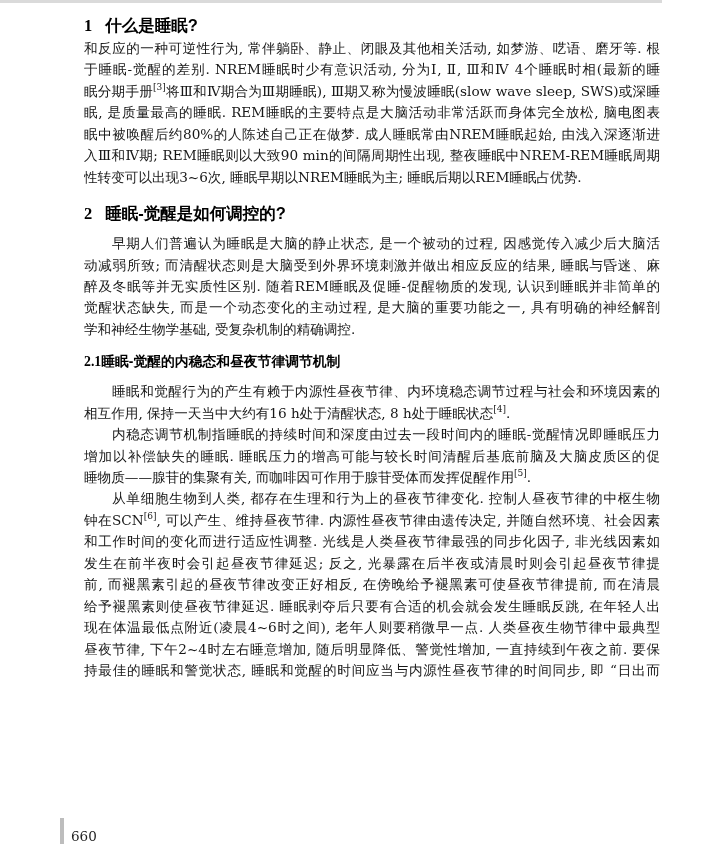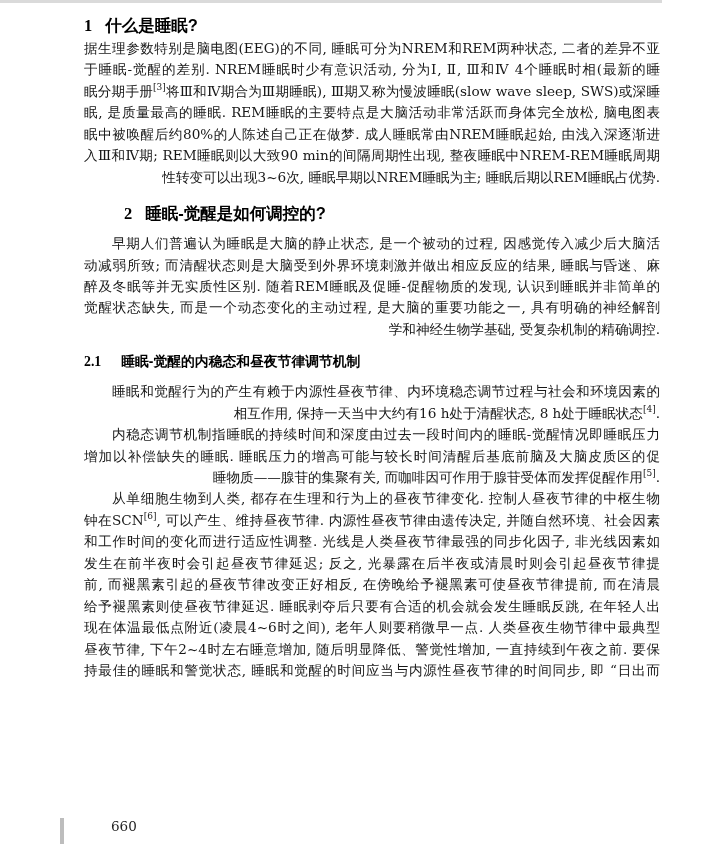--- a/index.html
+++ b/index.html
@@ -21,82 +21,81 @@
     width:576px;
   }
   .sec-heading {
     font-family:"Liberation Sans","DejaVu Sans",sans-serif;
     font-weight:bold;
     font-size:16.5px;
     line-height:22px;
     color:#000;
     margin:14px 0 1px 0;
   }
-  .sec-heading.gap-after { margin-bottom:8px;margin-left:40px; }
+  .sec-heading.gap-after { margin-bottom:8px; }
   .sec-heading .num {
     display:inline-block;
     margin-right:13px;
     font-family:"Liberation Serif","DejaVu Serif",serif;
   }
   .sub-heading {
     font-family:"Liberation Sans","DejaVu Sans",sans-serif;
     font-weight:bold;
     font-size:13.8px;
     line-height:20px;
     color:#000;
     margin:12px 0 9px 0;
   }
   .sub-heading .num {
     display:inline-block;
-    margin-right:20px;
+    margin-right:0;
     font-family:"Liberation Serif","DejaVu Serif",serif;
   }
   .para { margin:0; }
   .line {
     height:21.45px;
     line-height:21.45px;
     font-size:13.6px;
     text-align:justify;
     text-align-last:justify;
     overflow:hidden;
   }
   .line.first { text-indent:28px; }
-  .line.short { text-align:right; text-align-last:auto; }
+  .line.short { text-align:left; text-align-last:auto; }
   .line sup {
     font-size:9px;
     line-height:0;
     vertical-align:super;
   }
   .footer {
     position:absolute;
     left:60px; top:818px;
     display:flex;
-    align-items:flex-start;
-    gap:40px;
+    align-items:flex-end;
   }
   .footer-bar {
     display:inline-block;
     width:4px; height:26px;
     background:#bdbdbd;
     margin-right:7px;
   }
   .page-num {
     font-size:13.5px;
     color:#222;
   }
 </style>
 </head>
 <body>
 
 <div class="page">
   <div class="top-band"></div>
   <main class="content" id="content">
       <div class="sec-heading"><span class="num">1</span><span class="ttl">什么是睡眠?</span></div>
       <div class="para">
-        <div class="line">据生理参数特别是脑电图(EEG)的不同, 睡眠可分为NREM和REM两种状态, 二者的差异不亚</div>
+        <div class="line">和反应的一种可逆性行为, 常伴躺卧、静止、闭眼及其他相关活动, 如梦游、呓语、磨牙等. 根</div>
         <div class="line">于睡眠-觉醒的差别. NREM睡眠时少有意识活动, 分为Ⅰ, Ⅱ, Ⅲ和Ⅳ 4个睡眠时相(最新的睡</div>
         <div class="line">眠分期手册<sup>[3]</sup>将Ⅲ和Ⅳ期合为Ⅲ期睡眠), Ⅲ期又称为慢波睡眠(slow wave sleep, SWS)或深睡</div>
         <div class="line">眠, 是质量最高的睡眠. REM睡眠的主要特点是大脑活动非常活跃而身体完全放松, 脑电图表</div>
         <div class="line">眠中被唤醒后约80%的人陈述自己正在做梦. 成人睡眠常由NREM睡眠起始, 由浅入深逐渐进</div>
         <div class="line">入Ⅲ和Ⅳ期; REM睡眠则以大致90 min的间隔周期性出现, 整夜睡眠中NREM-REM睡眠周期</div>
         <div class="line short">性转变可以出现3~6次, 睡眠早期以NREM睡眠为主; 睡眠后期以REM睡眠占优势.</div>
       </div>
       <div class="sec-heading gap-after"><span class="num">2</span><span class="ttl">睡眠-觉醒是如何调控的?</span></div>
       <div class="para">
         <div class="line first">早期人们普遍认为睡眠是大脑的静止状态, 是一个被动的过程, 因感觉传入减少后大脑活</div>

